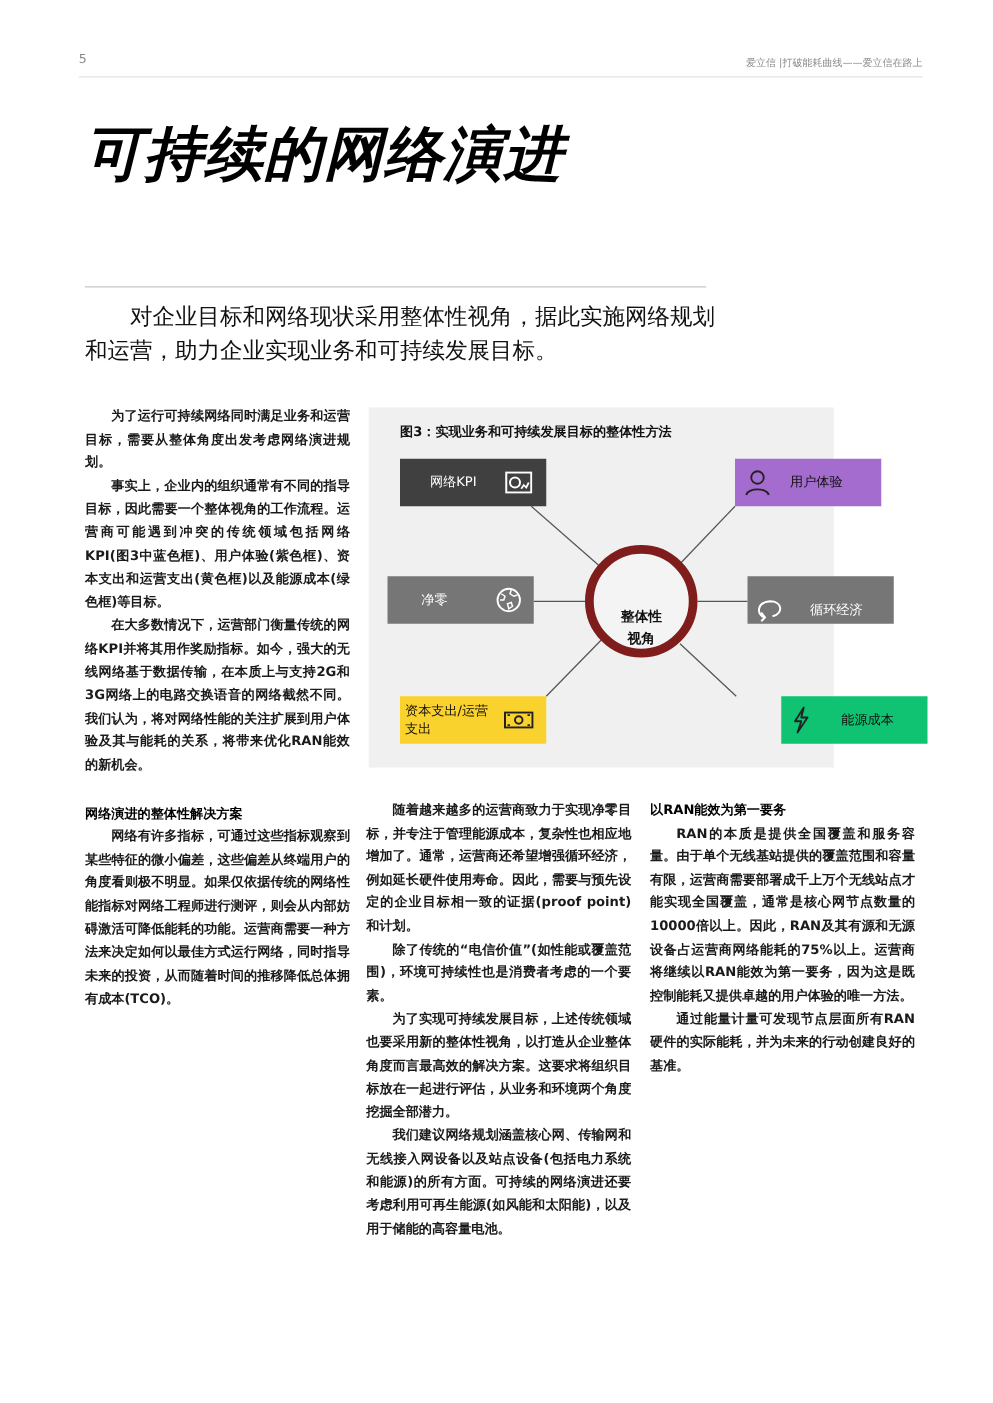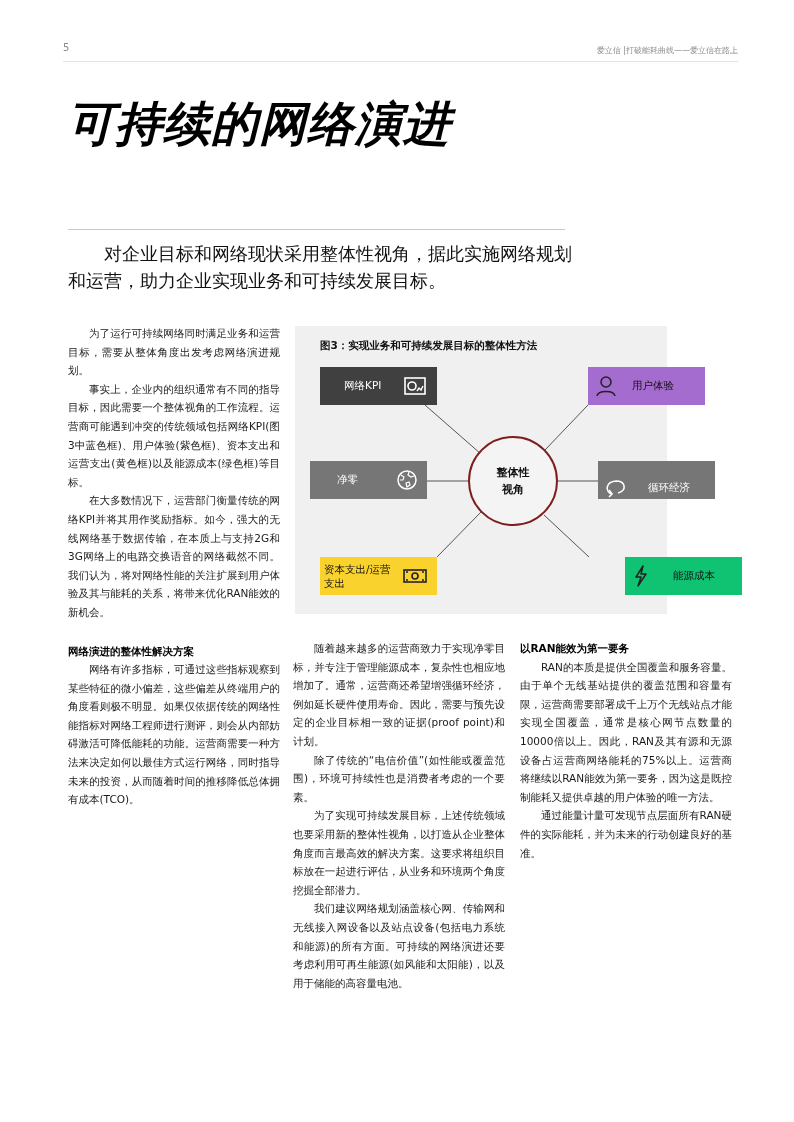--- a/index.html
+++ b/index.html
@@ -9,32 +9,32 @@
   .header { position: absolute; left: 63px; top: 40px; width: 675px; height: 22px; border-bottom: 1px solid #e4e4e4; }
   .page-num { position: absolute; left: 0; top: 2px; font-size: 10px; color: #8a8a8a; }
   .running-title { position: absolute; right: 0; top: 5px; font-size: 8px; color: #8a8a8a; }
 
   .page-title { position: absolute; left: 67px; top: 95px; font-size: 47px; font-weight: bold; color: #000; letter-spacing: 1px; line-height: 58px; font-style: italic; }
 
   .rule { position: absolute; left: 68px; top: 229px; width: 497px; height: 1px; background: #c8c8c8; }
   .lead { position: absolute; left: 68px; top: 240px; width: 505px; font-size: 18px; line-height: 27px; color: #111; text-indent: 36px; }
 
   .col { position: absolute; font-size: 10.5px; line-height: 18.6px; color: #1a1a1a; text-align: justify; }
-  .col p { text-indent: 2em; }
+  .col p { text-indent: 2em; font-weight: bold; }
   .col h3 { font-size: 10.5px; font-weight: bold; line-height: 18.6px; margin-top: 14px; color: #000; }
   .col h3:first-child { margin-top: 0; }
   .col1 { left: 68px; top: 324px; width: 212px; }
   .col2 { left: 293px; top: 639px; width: 212px; }
   .col3 { left: 520px; top: 639px; width: 212px; }
 
   .figure { position: absolute; left: 295px; top: 326px; width: 372px; height: 288px; background: #f0f0f0; }
   .fig-caption { position: absolute; left: 25px; top: 13px; font-size: 10.5px; font-weight: bold; color: #111; }
   .fig-lines { position: absolute; left: 0; top: 0; }
-  .hub { position: absolute; left: 173px; top: 110px; width: 90px; height: 90px; border: 2px solid #7f1d1d; border-radius: 50%; background: #f4f4f4;
-         display: flex; align-items: center; justify-content: center; text-align: center; font-size: 11px; font-weight: bold; line-height: 17px; color: #111; }
+  .hub { position: absolute; left: 173px; top: 110px; width: 90px; height: 90px; border: 7px solid #7f1d1d; border-radius: 50%; background: #f4f4f4;
+         display: flex; align-items: flex-end; justify-content: center; text-align: center; font-size: 11px; font-weight: bold; line-height: 17px; color: #111; }
   .hub span { display: block; width: 40px; }
   .box { position: absolute; width: 117px; height: 38px; display: flex; align-items: center; font-size: 10.5px; }
   .box .lbl { flex: 1; }
   .box .ic { width: 24px; height: 24px; display: flex; align-items: center; justify-content: center; }
   .box-kpi { left: 25px; top: 41px; background: #404040; color: #fff; padding: 0 10px 0 24px; }
   .box-ux { left: 293px; top: 41px; background: #a56ccf; color: #111; padding: 0 10px 0 6px; }
   .box-ux .lbl { padding-left: 14px; }
   .box-nz { left: 15px; top: 135px; background: #767676; color: #fff; padding: 0 8px 0 27px; }
   .box-ce { left: 303px; top: 135px; background: #767676; color: #fff; padding: 16px 8px 0 6px; }
   .box-ce .lbl { padding-left: 20px; }

